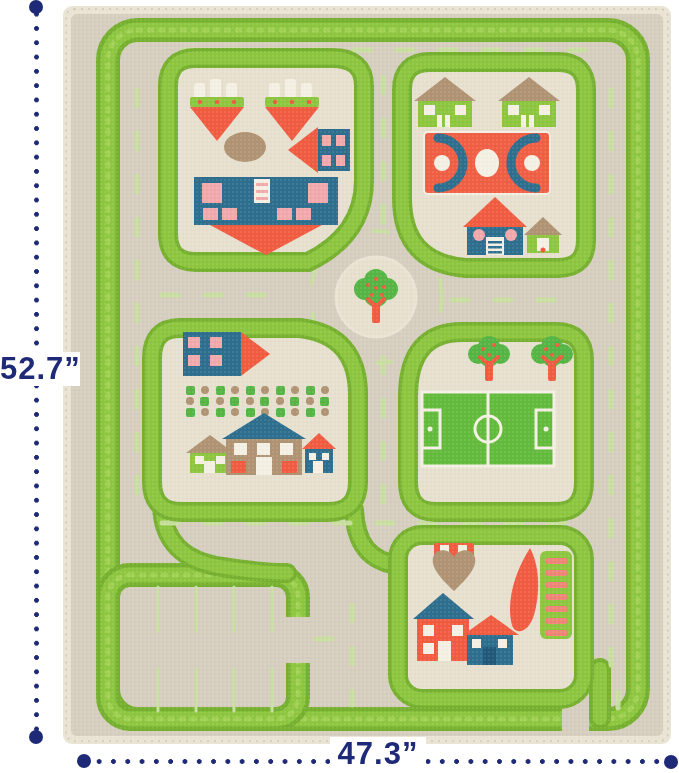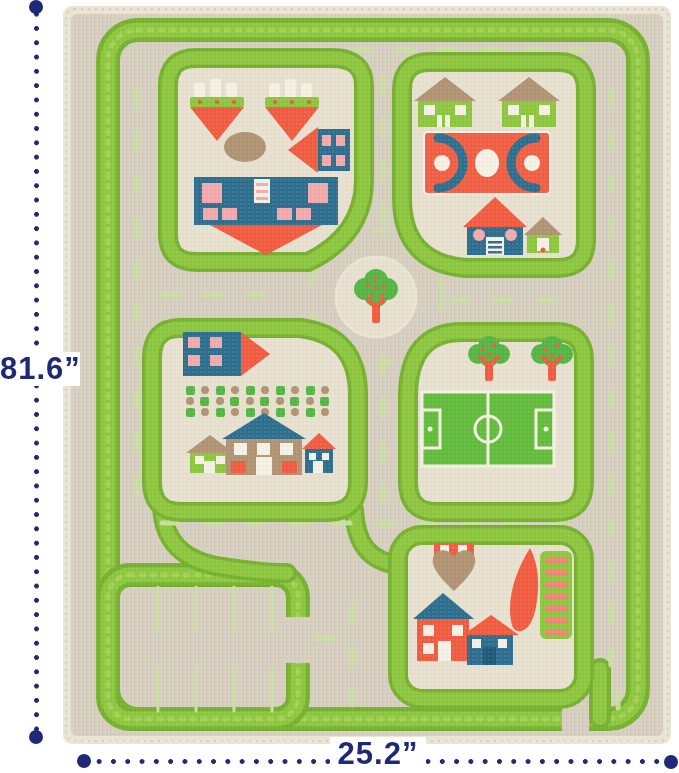--- a/index.html
+++ b/index.html
@@ -378,20 +378,20 @@
         <rect x="310" y="298" width="8" height="20" rx="2" fill="var(--red)"></rect>
       </g>
     </g>
 
     <rect x="4" y="4" width="602" height="732" rx="8" fill="url(#weave)"></rect>
   </svg>
 
   <div class="dim-line-v"></div>
   <div class="dot-big dot-v-top"></div>
   <div class="dot-big dot-v-bottom"></div>
-  <div class="dim-label label-height">81.6”</div>
+  <div class="dim-label label-height">52.7”</div>
 
   <div class="dim-line-h"></div>
   <div class="dot-big dot-h-left"></div>
   <div class="dot-big dot-h-right"></div>
-  <div class="dim-label label-width">25.2”</div>
+  <div class="dim-label label-width">47.3”</div>
 
 </div>
 
 </body></html>

